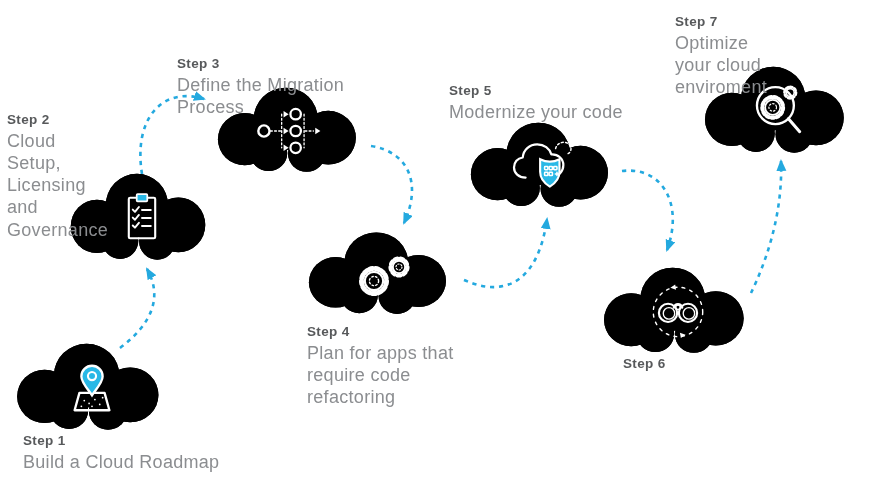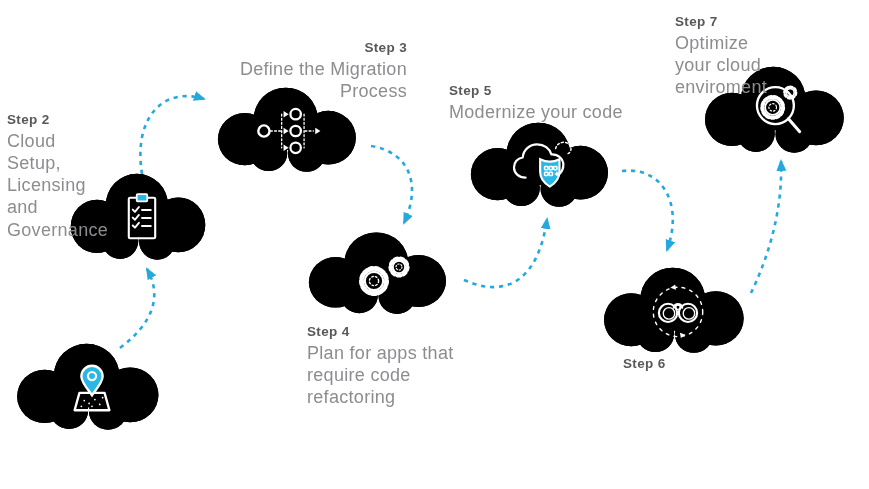--- a/index.html
+++ b/index.html
@@ -88,20 +88,24 @@
           <circle cx="33" cy="43" r="0.9"></circle>
         <circle cx="38" cy="48" r="0.9"></circle>
           <circle cx="19" cy="50" r="0.9"></circle>
           <circle cx="41" cy="41" r="0.9"></circle>
         <circle cx="30" cy="50" r="0.9"></circle>
       </g>
       <path class="iccover" stroke-width="2.4" d="M30 8 C23.9 8 19 12.9 19 19 C19 25.2 26.2 32.6 30 38.5 C33.8 32.6 41 25.2 41 19 C41 12.9 36.1 8 30 8 Z"></path>
       <circle class="ic" stroke-width="2.2" cx="30" cy="18.6" r="4.2"></circle>
     </svg>
   </div>
+  <div class="step-text" style="left:23px;top:433px;width:210px;">
+    <p class="step-label">Step 1</p>
+    <p class="step-desc">Build a Cloud Roadmap</p>
+  </div>
 
   <div class="cloud" style="left:62px;top:170px;width:160px;height:92px;">
     <svg class="cloud-shape" viewBox="0 0 220 124" preserveAspectRatio="none">
         <use href="#cloudshape"></use>
       </svg>
     <svg class="step-icon" width="44" height="56" viewBox="0 0 50 62">
       <rect class="ic" stroke-width="2.4" x="10" y="8" width="30" height="46" rx="1.5"></rect>
       <rect class="iccover" stroke-width="2" x="19" y="4" width="12" height="8" rx="1"></rect>
       <g class="ic" stroke-width="2.2">
         <path d="M14.5 21.5 L17 24 L21.5 18.5"></path>
@@ -136,21 +140,21 @@
         <path d="M32 44.5 L37.5 48 L32 51.5 Z"></path>
         <path d="M66 26.5 L71.5 30 L66 33.5 Z"></path>
       </g>
       <g class="ic" stroke-width="2.4">
         <circle cx="45" cy="12" r="5.6"></circle>
         <circle cx="45" cy="30" r="5.6"></circle>
         <circle cx="45" cy="48" r="5.6"></circle>
       </g>
     </svg>
   </div>
-  <div class="step-text" style="left:177px;top:40px;width:230px;text-align:right;">
+  <div class="step-text" style="left:177px;top:56px;width:230px;">
     <p class="step-label">Step 3</p>
     <p class="step-desc">Define the Migration Process</p>
   </div>
 
   <div class="cloud" style="left:300px;top:229px;width:163px;height:87px;">
     <svg class="cloud-shape" viewBox="0 0 220 124" preserveAspectRatio="none">
         <use href="#cloudshape"></use>
       </svg>
     <svg class="step-icon" width="72" height="52" viewBox="0 0 72 52">
       <g class="ic">

